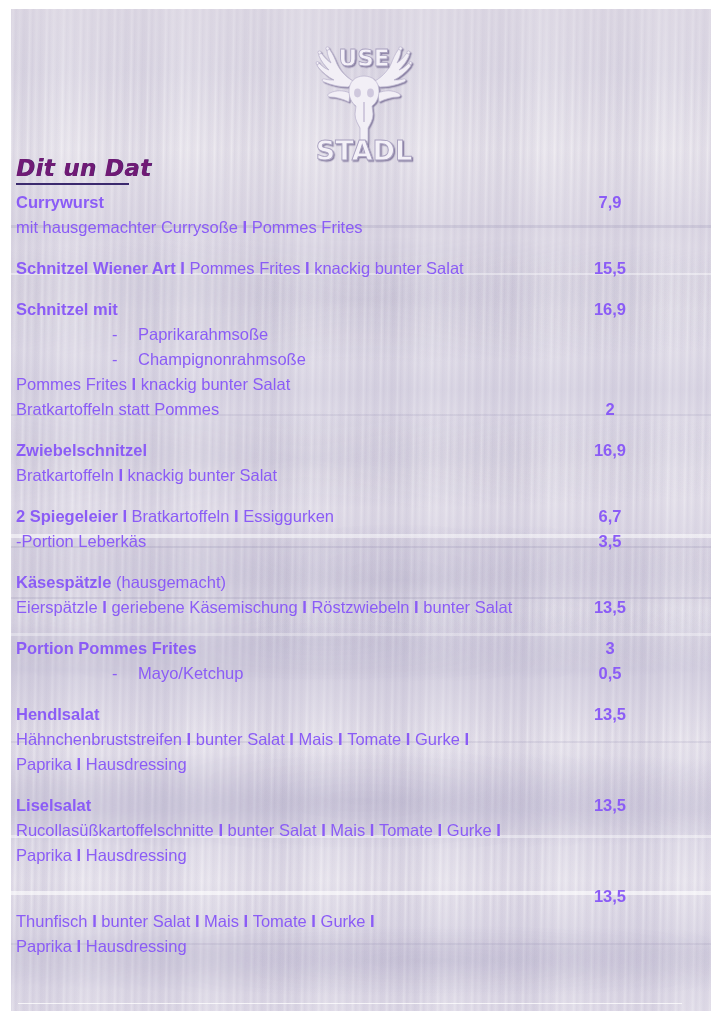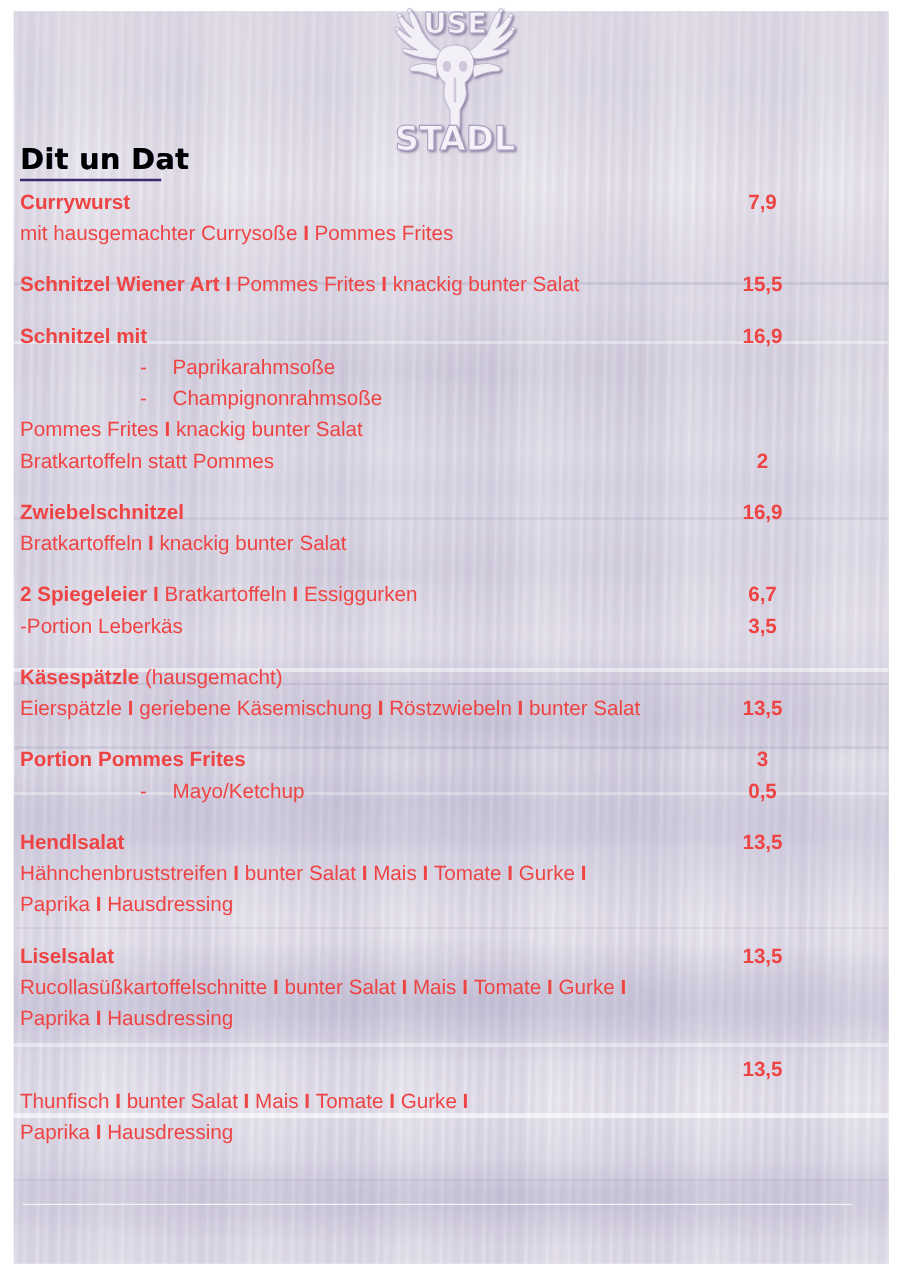--- a/index.html
+++ b/index.html
@@ -98,41 +98,43 @@
       radial-gradient(130% 7% at 50% 79%, rgba(152,146,186,0.22), transparent 70%),
       radial-gradient(120% 5% at 60% 95%, rgba(158,152,190,0.18), transparent 70%);
     mix-blend-mode: multiply;
   }
 
   
   #content {
     position: absolute;
     inset: 0;
     z-index: 5;
+    margin-top: 40px;
   }
 
   
   #logo {
     position: absolute;
     left: 298px;
     top: -4px;
     width: 132px;
     height: 128px;
   }
   #logo svg { display: block; width: 132px; height: 128px; }
 
   
   #section-heading {
     position: absolute;
     left: 16px;
     top: 117px;
-    color: #000000;
+    color: #701a75;
     font-family: "DejaVu Sans", sans-serif;
     font-size: 23px;
     font-weight: bold;
+    font-style: italic;
     letter-spacing: 0.3px;
     line-height: 1;
     text-shadow: 0.4px 0 0 #3c2a6e;
   }
   #heading-rule {
     position: absolute;
     left: 16px;
     top: 143px;
     width: 113px;
     height: 2px;
@@ -145,21 +147,21 @@
     left: 0;
     top: 150px;
     width: 700px;
   }
 
   .menu-entry { position: relative; }
 
   .line {
     position: relative;
     height: 25px;
-    color: #ef4444;
+    color: #8b5cf6;
     font-size: 16.5px;
     line-height: 25px;
     white-space: nowrap;
   }
   .line .txt {
     position: absolute;
     left: 16px;
     top: 0;
   }
   .line.indent .txt { left: 112px; text-align: right; }

